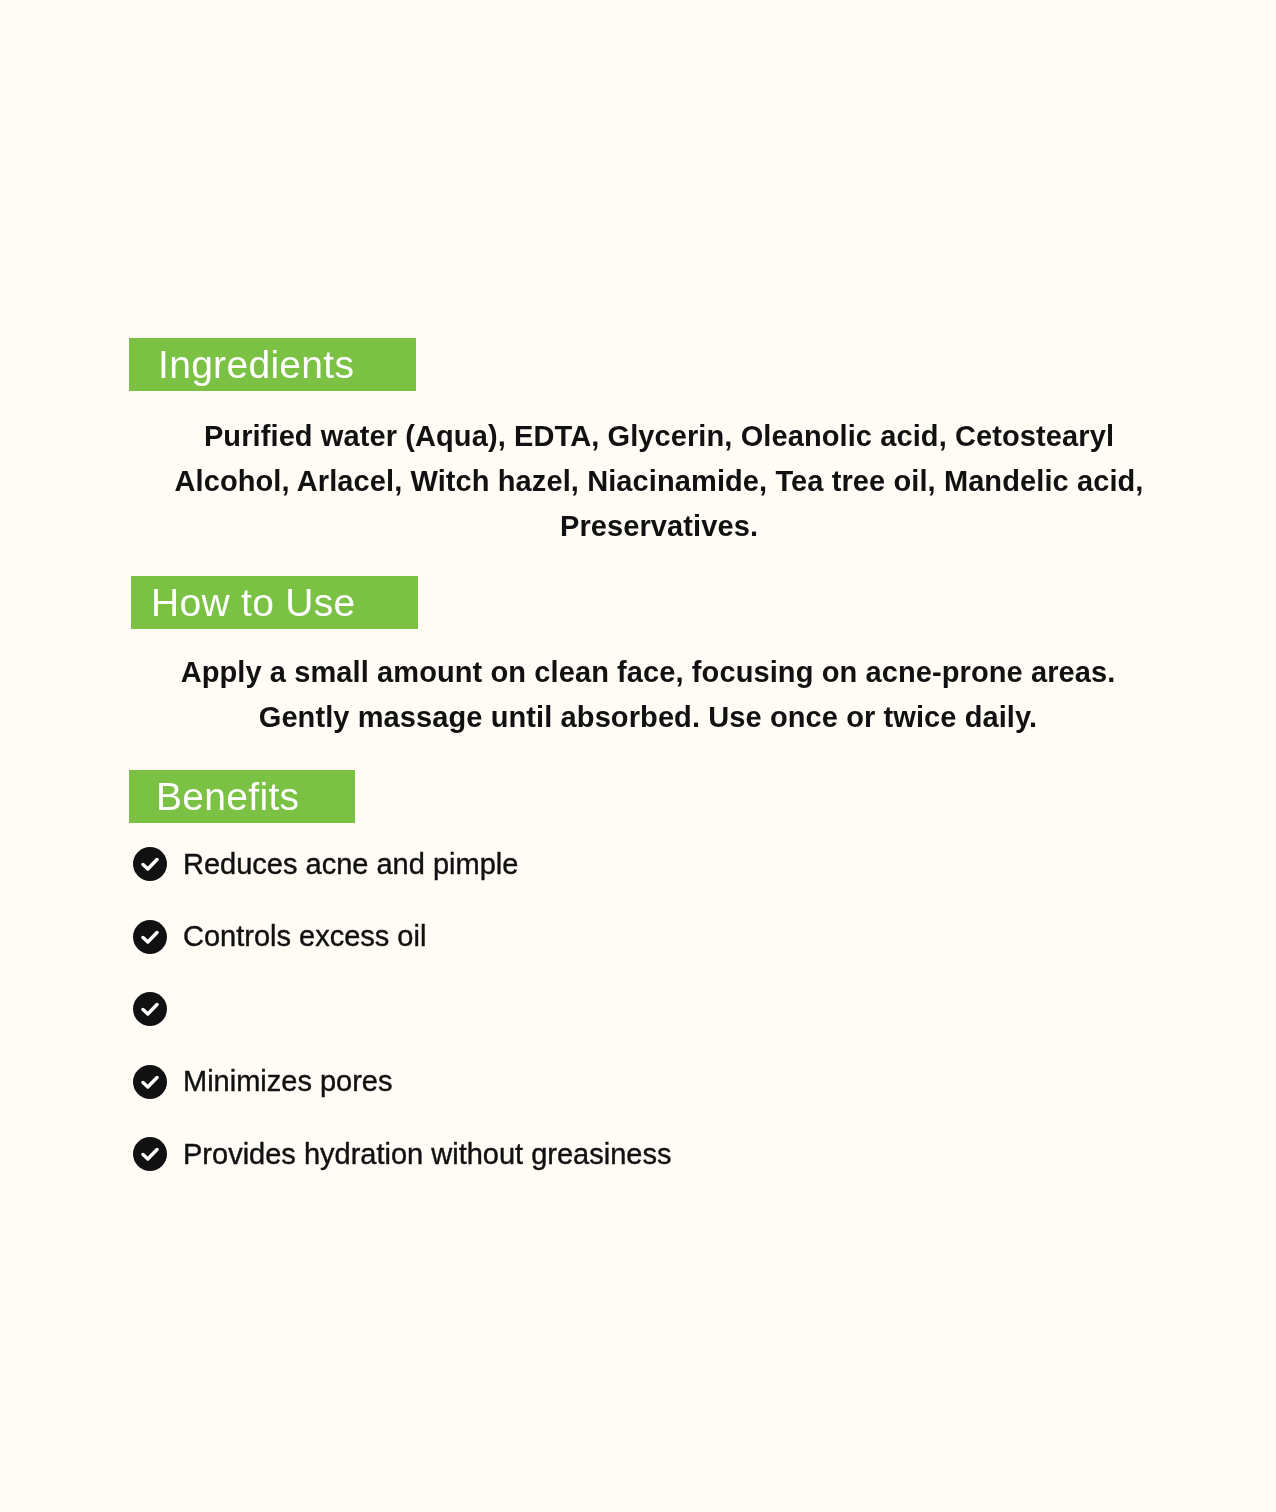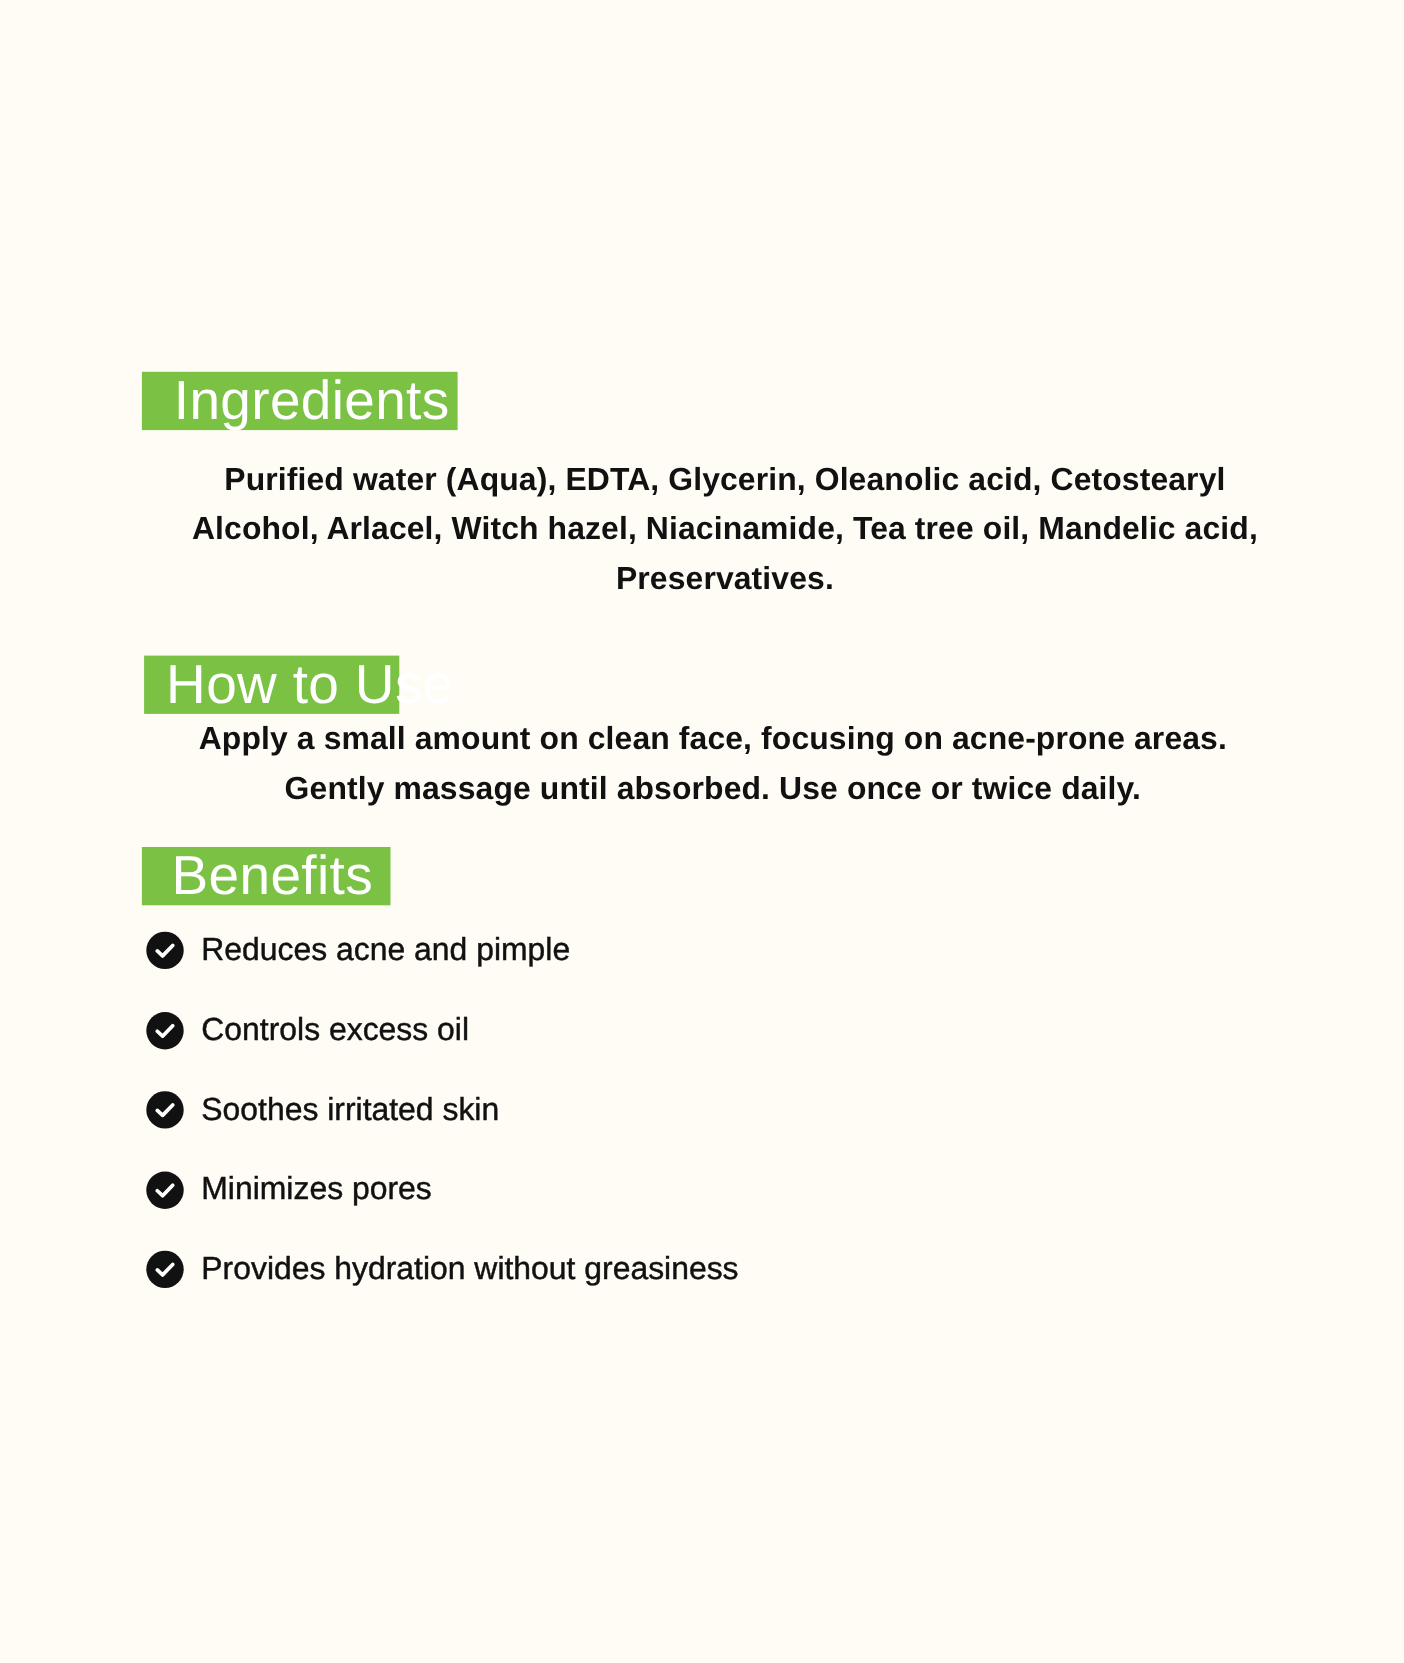--- a/index.html
+++ b/index.html
@@ -13,21 +13,21 @@
       position: relative;
       overflow: hidden;
       font-family: "Liberation Sans", "DejaVu Sans", sans-serif;
       color: #111111;
     }
     .heading {
       position: absolute;
       background: #7bc144;
       color: #ffffff;
       font-family: "Liberation Sans", sans-serif;
-      font-size: 50px;
+      font-size: 39px;
       font-weight: 400;
       line-height: 53px;
       height: 53px;
       box-sizing: border-box;
       padding-left: 29px;
       white-space: nowrap;
       letter-spacing: 0.3px;
     }
     .body-text {
       position: absolute;
@@ -83,21 +83,21 @@
       white-space: nowrap;
       -webkit-text-stroke: 0.4px #111111;
     }
   </style>
 </head>
 <body>
 
 <div class="heading" style="left:129px; top:338px; width:287px;">Ingredients</div>
 <div class="body-text ingredients-text">Purified water (Aqua), EDTA, Glycerin, Oleanolic acid, Cetostearyl Alcohol, Arlacel, Witch hazel, Niacinamide, Tea tree oil, Mandelic acid, Preservatives.</div>
 
-<div class="heading" style="left:131px; top:596px; width:232px;padding-left:20px;">How to Use</div>
+<div class="heading" style="left:131px; top:576px; width:287px;padding-left:20px;">How to Use</div>
 <div class="body-text howto-text">Apply a small amount on clean face, focusing on acne-prone areas. Gently massage until absorbed. Use once or twice daily.</div>
 
 <div class="heading" style="left:129px; top:770px; width:226px;padding-left:27px;">Benefits</div>
 
 <ul class="benefits-list">
   <li class="benefit-item">
     <span class="check-icon">
       <svg width="18" height="14" viewBox="0 0 18 14">
           <path d="M2 7.5 L6.8 12 L16 2.5" fill="none" stroke="#ffffff" stroke-width="3.4" stroke-linecap="round" stroke-linejoin="round"></path>
         </svg>
@@ -111,21 +111,20 @@
         </svg>
     </span>
     <span class="benefit-label">Controls excess oil</span>
   </li>
   <li class="benefit-item">
     <span class="check-icon">
       <svg width="18" height="14" viewBox="0 0 18 14">
           <path d="M2 7.5 L6.8 12 L16 2.5" fill="none" stroke="#ffffff" stroke-width="3.4" stroke-linecap="round" stroke-linejoin="round"></path>
         </svg>
     </span>
-    <span class="benefit-label">Soothes irritated skin</span>
   </li>
   <li class="benefit-item">
     <span class="check-icon">
       <svg width="18" height="14" viewBox="0 0 18 14">
           <path d="M2 7.5 L6.8 12 L16 2.5" fill="none" stroke="#ffffff" stroke-width="3.4" stroke-linecap="round" stroke-linejoin="round"></path>
         </svg>
     </span>
     <span class="benefit-label">Minimizes pores</span>
   </li>
   <li class="benefit-item">

